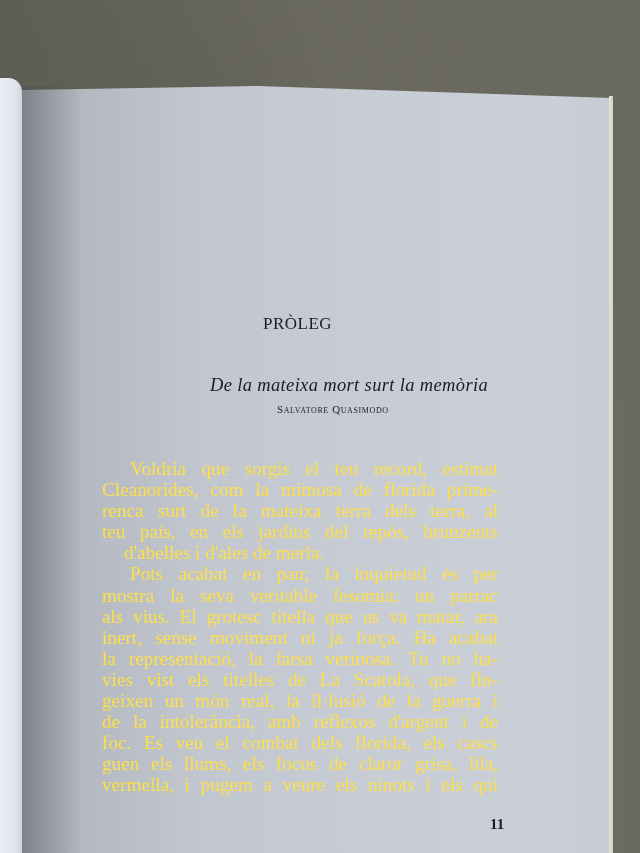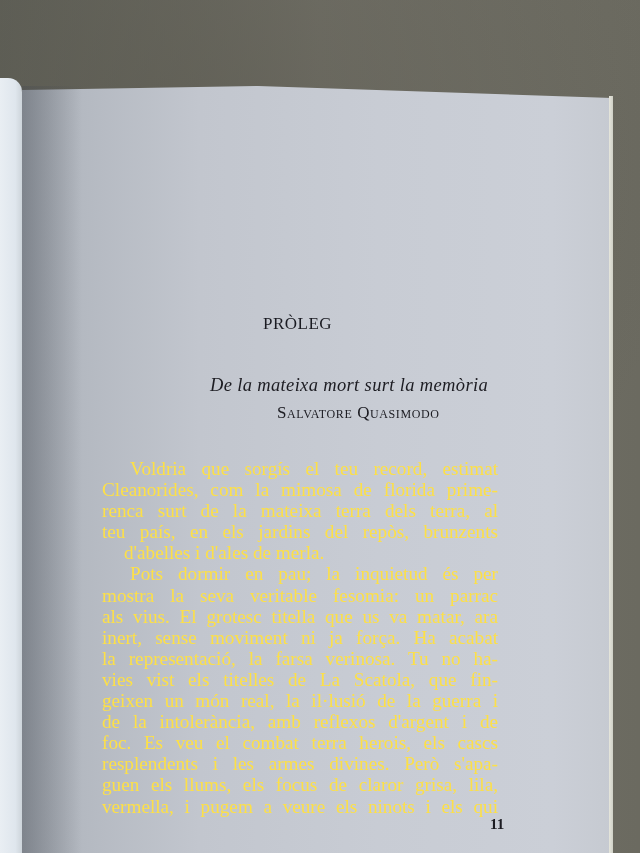--- a/index.html
+++ b/index.html
@@ -79,21 +79,21 @@
       font-style: italic;
       letter-spacing: 0.35px;
       color: #1c1c22;
       white-space: nowrap;
       text-align: center;
     }
     .epigraph-author {
       position: absolute;
       left: 265px;
       top: 403px;
-      font-size: 17px;
+      font-size: 11px;
       font-variant: small-caps;
       letter-spacing: 0.6px;
       color: #1c1c22;
       white-space: nowrap;
     }
     .body-text {
       position: absolute;
       left: 90px;
       top: 458px;
       width: 396px;
@@ -140,29 +140,28 @@
 
   <div class="body-text">
     <div>
       <span class="line indent">Voldria que sorgís el teu record, estimat</span>
       <span class="line">Cleanorides, com la mimosa de florida prime-</span>
       <span class="line">renca surt de la mateixa terra dels terra, al</span>
       <span class="line">teu país, en els jardins del repòs, brunzents</span>
       <span class="line last">d'abelles i d'ales de merla.</span>
     </div>
     <div>
-      <span class="line indent">Pots dormir en pau; la inquietud és per</span>
+      <span class="line indent">Pots acabat en pau; la inquietud és per</span>
       <span class="line">mostra la seva veritable fesomia: un parrac</span>
       <span class="line">als vius. El grotesc titella que us va matar, ara</span>
       <span class="line">inert, sense moviment ni ja força. Ha acabat</span>
       <span class="line">la representació, la farsa verinosa. Tu no ha-</span>
       <span class="line">vies vist els titelles de La Scatola, que fin-</span>
       <span class="line">geixen un món real, la il·lusió de la guerra i</span>
       <span class="line">de la intolerància, amb reflexos d'argent i de</span>
-      <span class="line">foc. Es veu el combat terra herois, els cascs</span>
-      <span class="line">resplendents i les armes divines. Però s'apa-</span>
+      <span class="line">foc. Es veu el combat dels florida, els cascs</span>
       <span class="line">guen els llums, els focus de claror grisa, lila,</span>
       <span class="line">vermella, i pugem a veure els ninots i els qui</span>
     </div>
   </div>
 
   <div class="page-number">11</div>
 </div>
 
 </body></html>

